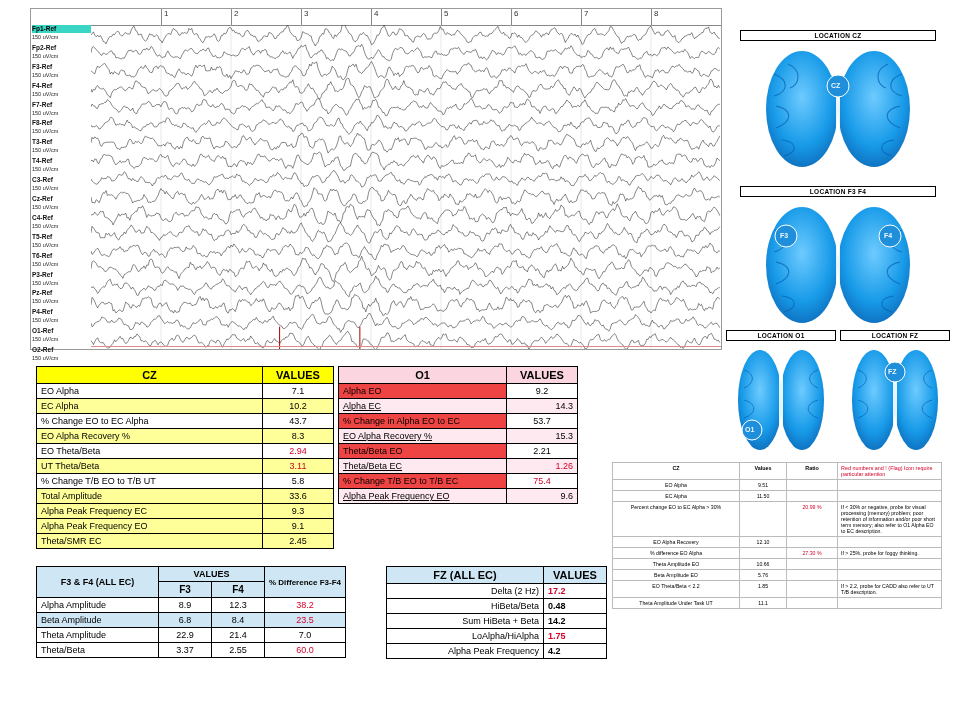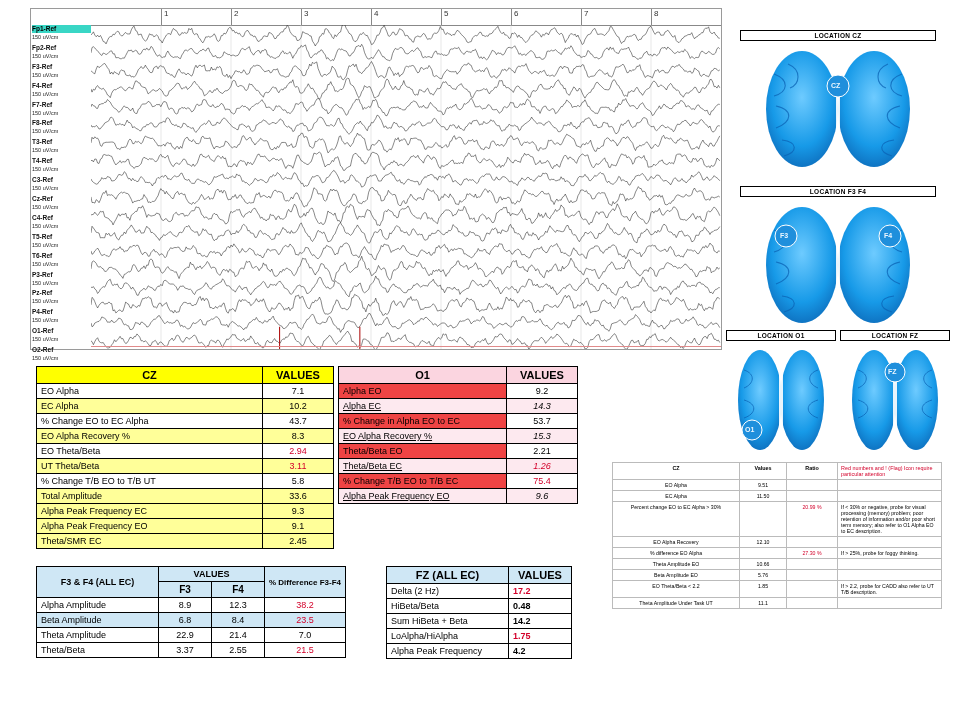--- a/index.html
+++ b/index.html
@@ -40,34 +40,34 @@
   .cz-tbl{left:36px;top:366px;width:298px;}
   .cz-tbl .hdr{background:#ffff00;}
   .cz-tbl td.lbl{background:#ffff99;text-align:left;}
   .cz-tbl td.valc{background:#ffff99;text-align:center;}
   .cz-tbl td.lblw{background:#ffffff;text-align:left;}
   .cz-tbl td.valw{background:#ffffff;text-align:center;}
 
   .o1-tbl{left:338px;top:366px;width:240px;}
   .o1-tbl .hdr{background:#fbd5e0;}
   .o1-tbl td.lbl{background:#fde9ef;text-align:left;text-decoration:underline;}
-  .o1-tbl td.valc{background:#fde9ef;text-align:center;font-style:italic;}
+  .o1-tbl td.valc{background:#fde9ef;text-align:right;}
   .o1-tbl td.lblw{background:#ef4444;text-align:left;}
   .o1-tbl td.valw{background:#ffffff;text-align:center;}
 
   .f34-tbl{left:36px;top:566px;width:310px;}
   .f34-tbl th,.f34-tbl td{font-size:9px;}
   .f34-tbl .hdr{background:#cfe7f5;}
   .f34-tbl td.lbl{text-align:left;}
   .f34-tbl td.c{text-align:center;}
   .f34-tbl tr.alt td{background:#cfe7f5;}
 
-  .fz-tbl{left:386px;top:566px;width:186px;}
+  .fz-tbl{left:386px;top:566px;width:221px;}
   .fz-tbl .hdr{background:#cfe7f5;}
-  .fz-tbl td.lbl{text-align:left;}
+  .fz-tbl td.lbl{text-align:right;}
   .fz-tbl td.c{text-align:left;font-weight:bold;}
 
   
   .rep{position:absolute;left:612px;top:462px;width:330px;font-size:5.2px;}
   .rep td,.rep th{border:1px solid #bbb;padding:2px 3px;vertical-align:top;}
   .rep th{font-weight:bold;text-align:center;font-size:5.4px;}
   .rep td.c{text-align:center;}
   .rep .hred{color:#d3002a;font-weight:normal;text-align:left;}
   .rep .note{text-align:left;}
 </style>
@@ -413,21 +413,21 @@
         <tr>
           <td class="lbl">Theta Amplitude</td>
           <td class="c">22.9</td>
           <td class="c">21.4</td>
           <td class="c">7.0</td>
         </tr>
         <tr>
           <td class="lbl">Theta/Beta</td>
           <td class="c">3.37</td>
           <td class="c">2.55</td>
-          <td class="c red">21.5</td>
+          <td class="c red">60.0</td>
         </tr>
       </tbody>
   </table>
 
   <table class="tbl fz-tbl">
     <thead>
       <tr>
         <th class="hdr">FZ (ALL EC)</th>
         <th class="hdr val" style="width:54px;">VALUES</th>
       </tr>

